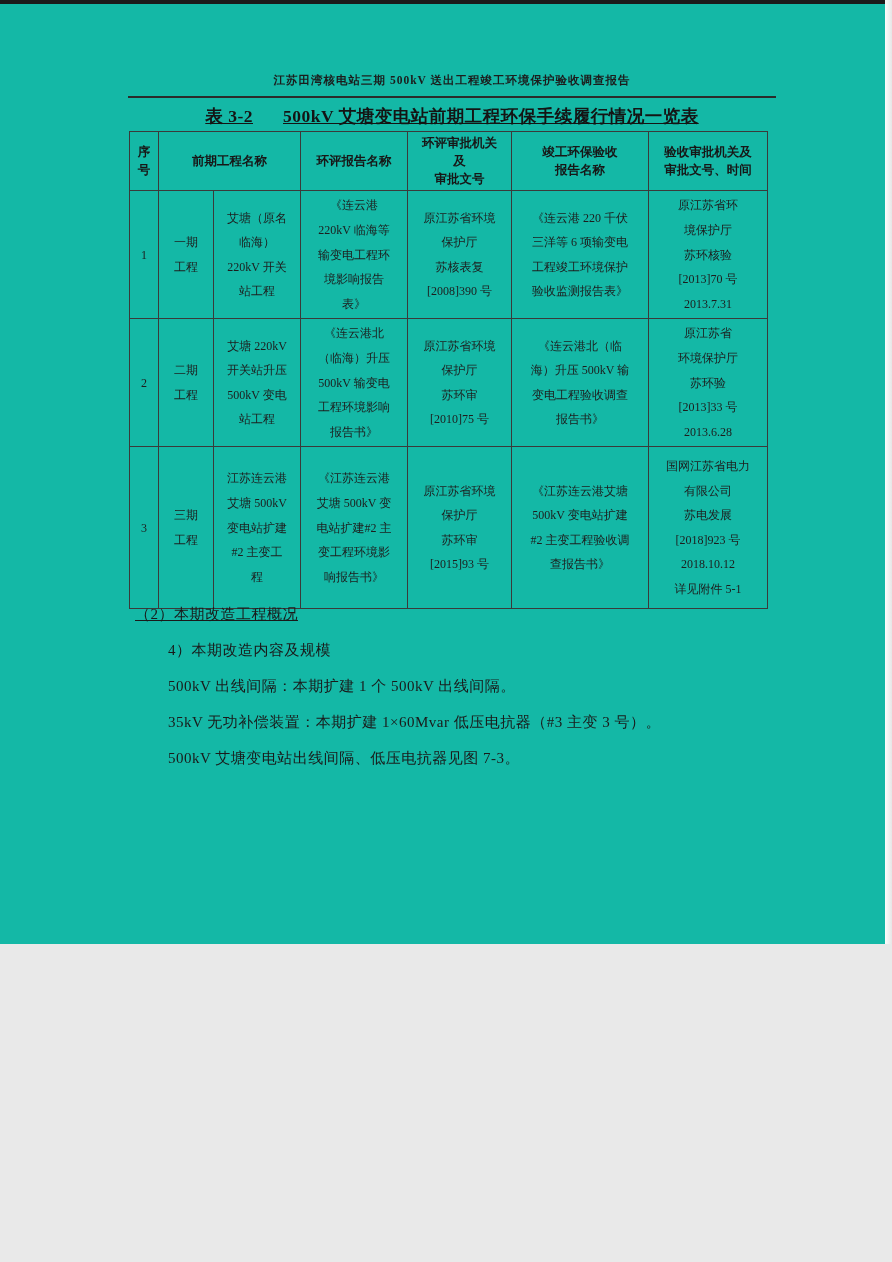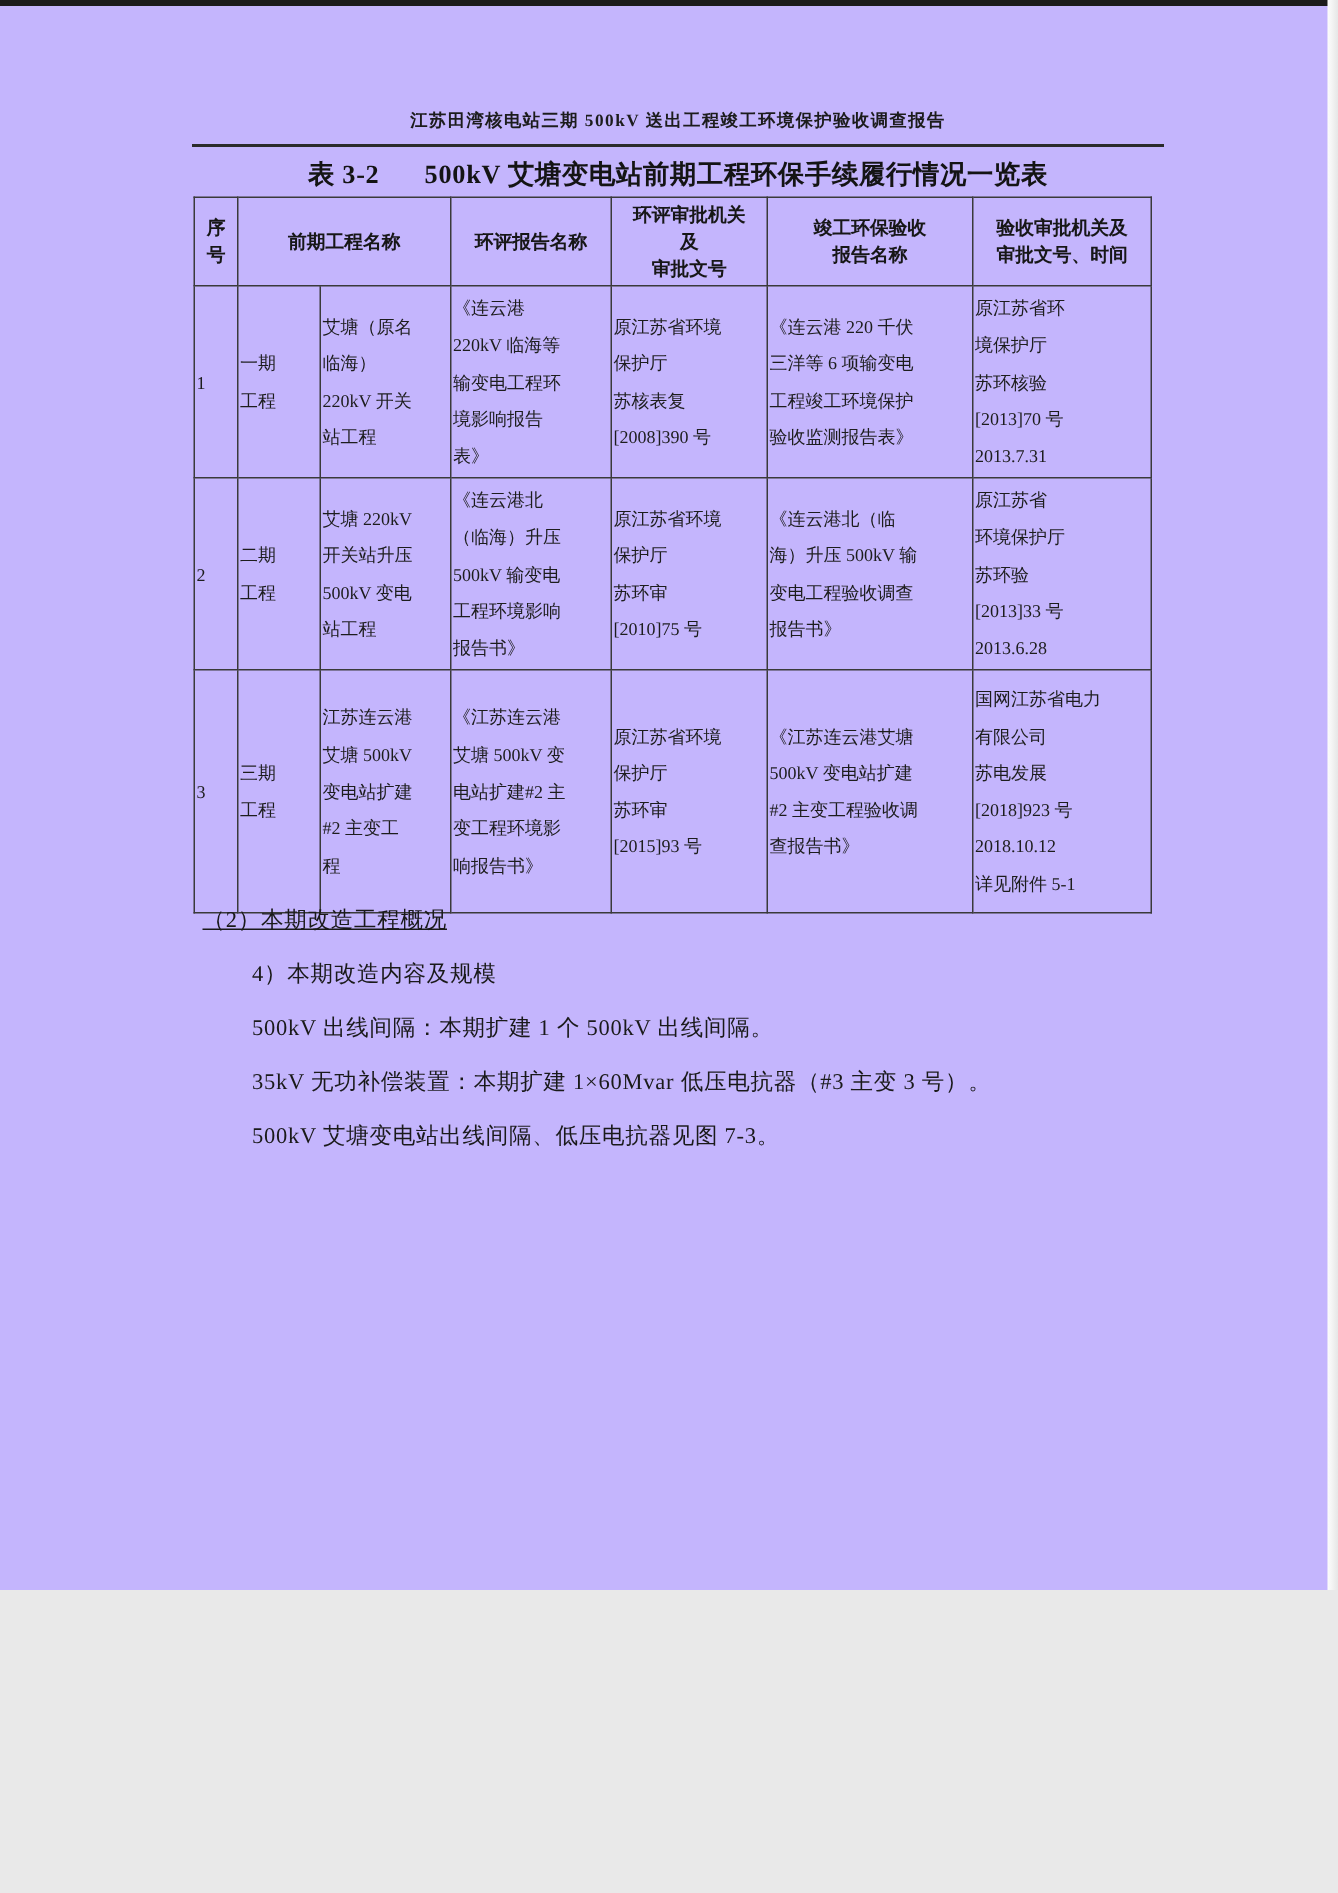--- a/index.html
+++ b/index.html
@@ -1,20 +1,20 @@
 <!DOCTYPE html>
 <html><head>
 <meta charset="utf-8">
 <style>
   * { margin:0; padding:0; box-sizing:border-box; }
   html,body { background:#e9e9e9; }
   .page {
     position:relative;
-    width:892px; height:1060px;
-    background:#c4b5fd;
+    width:892px; height:944px;
+    background:#14b8a6;
     font-family:"Liberation Serif","DejaVu Serif",serif;
     color:#161616;
     overflow:hidden;
     margin:0 auto;
   }
   .scan-top-edge {
     position:absolute; top:0; left:0; width:892px; height:4px;
     background:#1b1b1b;
   }
   .scan-right-edge {
@@ -28,36 +28,37 @@
   }
   .head-rule {
     position:absolute; top:96px; left:128px; width:648px; height:2px;
     background:#2b2b2b;
   }
   .table-caption {
     position:absolute; top:104px; left:128px; width:648px;
     display:flex; justify-content:center; gap:30px;
     font-size:17.5px; font-weight:bold; color:#141414;
     letter-spacing:0.5px;
+    text-decoration:underline;
   }
   table.env-table {
     position:absolute; top:131px; left:129px;
     width:638px; border-collapse:collapse; table-layout:fixed;
   }
   table.env-table, table.env-table td, table.env-table th {
     border:1.5px solid #3a3a3a;
   }
   table.env-table th {
     font-size:12.5px; font-weight:bold; line-height:1.45;
     text-align:center; vertical-align:middle;
     white-space:pre-line; color:#171717; padding:2px 1px;
   }
   table.env-table td {
     font-size:12px; font-weight:normal; line-height:2.05;
-    vertical-align:middle;
+    text-align:center; vertical-align:middle;
     white-space:pre-line; color:#1d1d1d; padding:2px 1px;
   }
   .body-paragraphs {
     position:absolute; top:604px; left:128px; width:664px;
   }
   .body-paragraphs p {
     font-size:15px; line-height:20px; margin:0 0 16px 0;
     color:#1a1a1a; letter-spacing:0.5px;
   }
   .body-paragraphs p.indent-1 { padding-left:7px;text-decoration:underline; }

